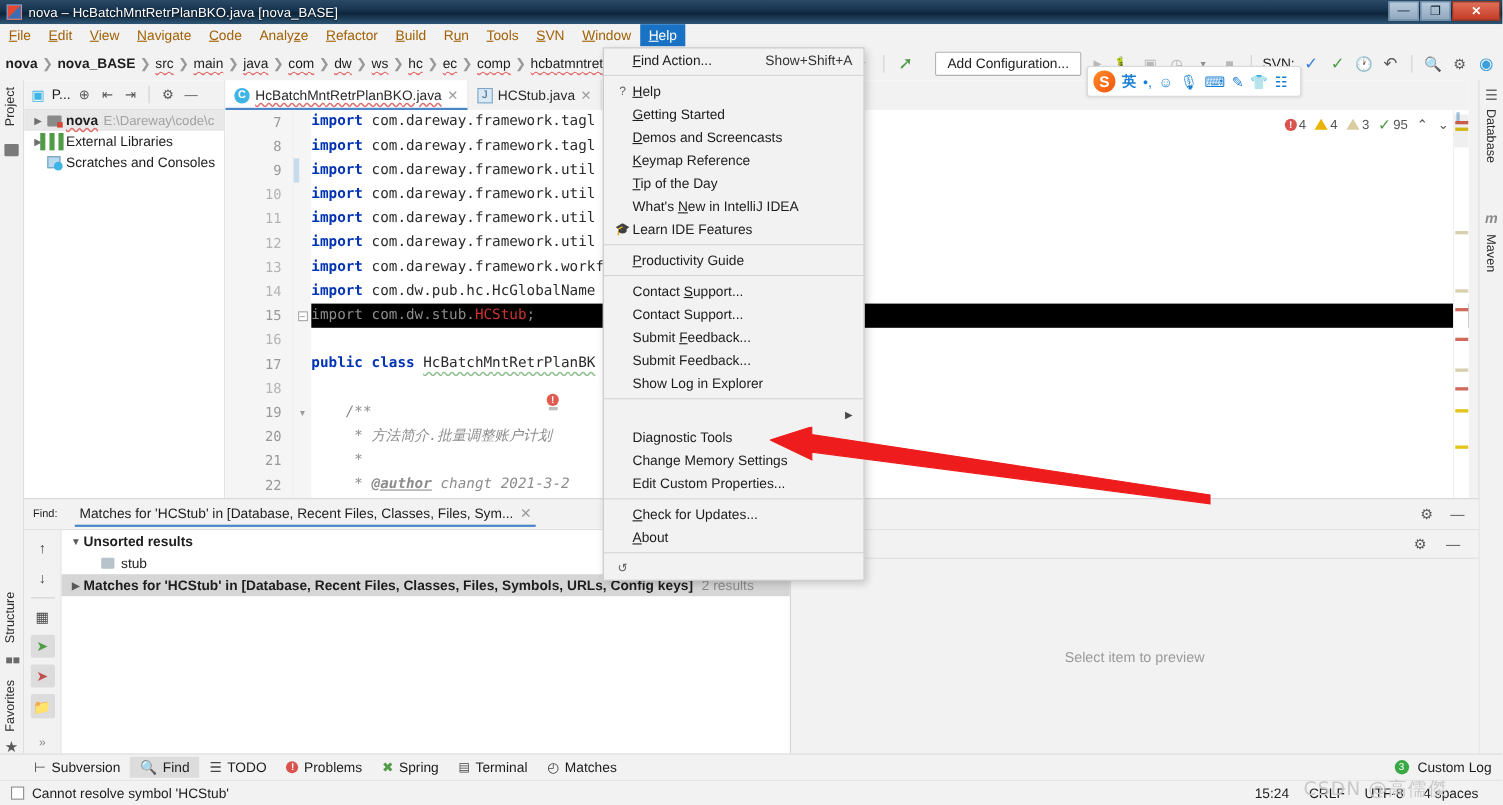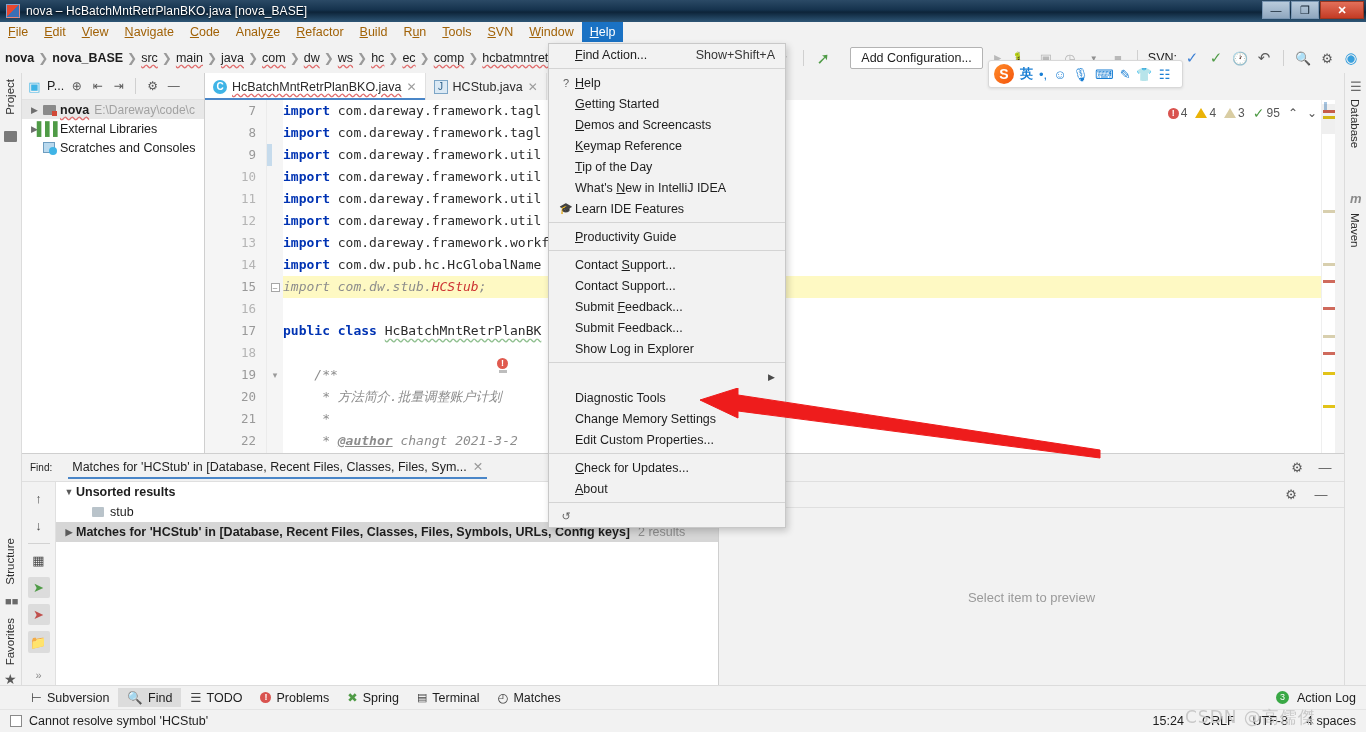--- a/index.html
+++ b/index.html
@@ -168,21 +168,21 @@
   .code-lines { position: absolute; left: 78px; top: 0; right: 0; height: 353px; }
   .cline {
     height: 22px; line-height: 22px;
     font-family: "DejaVu Sans Mono", monospace; font-size: 13px; white-space: pre;
   }
   .lnum {
     height: 22px; line-height: 22px; text-align: right; padding-right: 10px;
     font-family: "DejaVu Sans Mono", monospace; font-size: 12.5px; color: #999999;
   }
   .lnum.dim { color: #b4b4b4; }
-  .hl-line { background: #fef9c3; font-style: italic; }
+  .hl-line { background: #000000; }
   .kw { color: #0033b3; font-weight: bold; }
   .plain { color: #2b2b2b; }
   .err { color: #cc3333; }
   .grey { color: #8c8c8c; }
   .cmt { color: #8c8c8c; font-style: italic; }
   .cmt-tag { color: #8c8c8c; font-style: italic; text-decoration: underline; font-weight: bold; }
   .cls-name { text-decoration: underline wavy #8fbf8f; text-underline-offset: 3px; }
 
   .lightbulb {
     position: absolute; left: 292px; top: 258px; width: 12px; height: 15px; z-index: 6;
@@ -285,21 +285,21 @@
   .evt-badge { width: 13px; height: 13px; border-radius: 50%; background: #39a845; color: #fff;
     font-size: 9px; text-align: center; line-height: 13px; }
 
   
   .statusbar {
     position: absolute; left: 0; top: 709px; width: 1366px; height: 23px;
     background: #f2f2f2; display: flex; align-items: center; border-top: 1px solid #e4e4e4;
   }
   .sb-left { display: flex; align-items: center; gap: 7px; padding-left: 10px; font-size: 12.5px; }
   .sb-ico { width: 12px; height: 12px; border: 1px solid #8a8a8a; background: #fff; }
-  .sb-right { margin-left: auto; display: flex; align-items: center; gap: 18px; padding-right: 10px; font-size: 12.5px; color: #1d1d1d; }
+  .sb-right { margin-left: auto; display: flex; align-items: center; gap: 18px; padding-right: 22px; font-size: 12.5px; color: #1d1d1d; }
 
   .watermark {
     position: absolute; left: 1185px; top: 706px; font-size: 17px;
     color: #c9c9c9; letter-spacing: 1px; pointer-events: none; z-index: 40;
     font-family: "DejaVu Sans", sans-serif;
   }
 
   
   .dropdown {
     position: absolute; left: 548px; top: 43px; width: 238px;
@@ -662,21 +662,21 @@
     <div class="bbtn">
       <span style="color:#444;font-size:11px">▤</span>
       <span>Terminal</span>
     </div>
     <div class="bbtn">
       <span style="color:#444">◴</span>
       <span>Matches</span>
     </div>
     <div class="bb-right">
       <span class="evt-badge">3</span>
-      <span style="font-size:12.5px">Action Log</span>
+      <span style="font-size:12.5px">Custom Log</span>
     </div>
   </div>
 
   <div class="statusbar">
     <div class="sb-left">
       <span class="sb-ico"></span>
       <span>Cannot resolve symbol 'HCStub'</span>
     </div>
     <div class="sb-right">
       <span>15:24</span>

